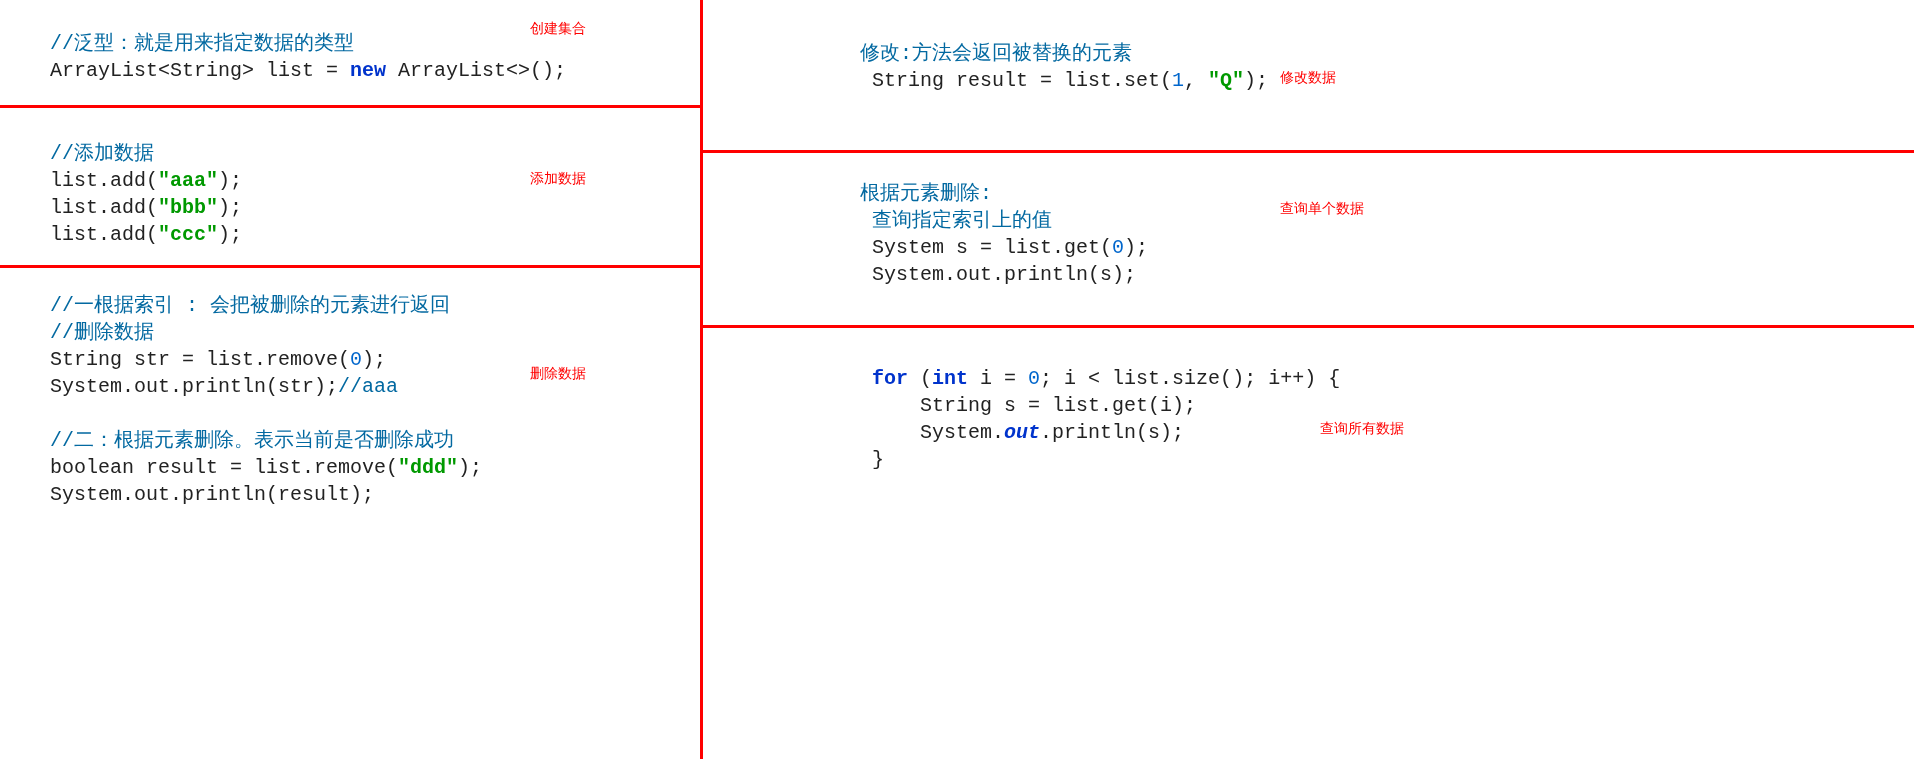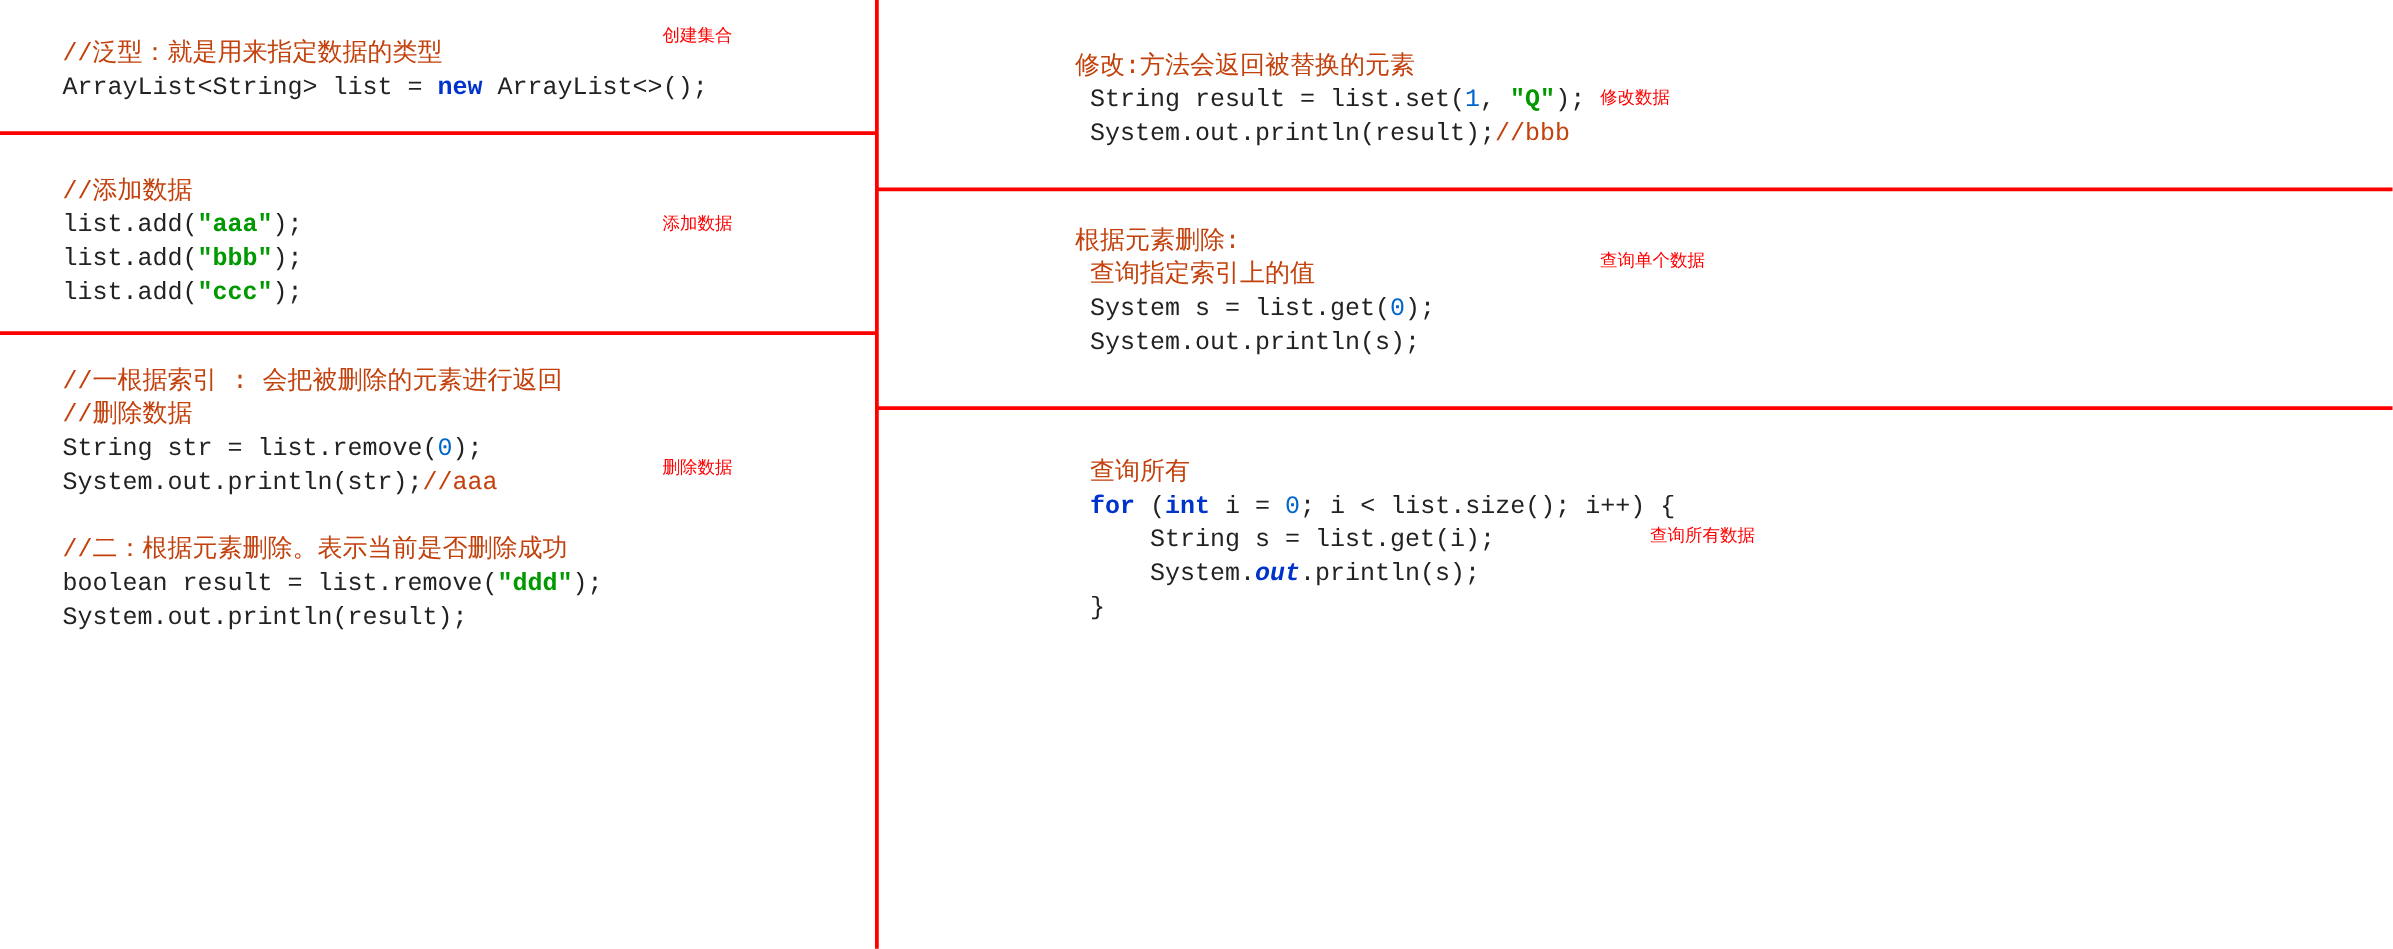--- a/index.html
+++ b/index.html
@@ -29,21 +29,21 @@
       padding: 20px 0 20px 50px;
     }
     .badge {
       position: absolute;
       color: #ff0000;
       font-family: "Microsoft YaHei", sans-serif;
       font-size: 14px;
       font-weight: 400;
     }
     .code-line { white-space: pre; line-height: 1.35; }
-    .comment { color: #c2410c; }
+    .comment { color: #0369a1; }
     .keyword { color: #0033cc; font-weight: bold; }
     .string  { color: #009900; font-weight: bold; }
     .plain   { color: #222; }
     .ital    { font-style: italic; }
     .num     { color: #0066cc; }
   </style>
 </head>
 <body>
 
 <div class="vline-center"></div>
@@ -74,32 +74,30 @@
   <div class="code-line">&nbsp;</div>
   <div class="code-line"><span class="comment">//二：根据元素删除。表示当前是否删除成功</span></div>
   <div class="code-line"><span class="plain">boolean result = list.remove(</span><span class="string">"ddd"</span><span class="plain">);</span></div>
   <div class="code-line"><span class="plain">System.out.println(result);</span></div>
 </div>
 <div class="badge" style="left:530px; top:365px;">删除数据</div>
 
 <div class="cell" style="left:810px; top:20px; width:900px;">
   <div class="code-line"><span class="comment">修改:方法会返回被替换的元素</span></div>
   <div class="code-line"><span class="plain"> String result = list.set(</span><span class="num">1</span><span class="plain">, </span><span class="string">"Q"</span><span class="plain">);</span></div>
-  <div class="code-line"><span class="plain"> System.out.println(result);</span><span class="comment">//bbb</span></div>
 </div>
 <div class="badge" style="left:1280px; top:45px;margin-top:24px;">修改数据</div>
 
 <div class="cell" style="left:810px; top:160px; width:900px;">
   <div class="code-line"><span class="comment">根据元素删除:</span></div>
   <div class="code-line"><span class="comment"> 查询指定索引上的值</span></div>
   <div class="code-line"><span class="plain"> System s = list.get(</span><span class="num">0</span><span class="plain">);</span></div>
   <div class="code-line"><span class="plain"> System.out.println(s);</span></div>
 </div>
 <div class="badge" style="left:1280px; top:200px;">查询单个数据</div>
 
 <div class="cell" style="left:810px; top:345px; width:900px;">
-  <div class="code-line"><span class="comment"> 查询所有</span></div>
   <div class="code-line"><span class="plain"> </span><span class="keyword">for</span><span class="plain"> (</span><span class="keyword">int</span><span class="plain"> i = </span><span class="num">0</span><span class="plain">; i &lt; list.size(); i++) {</span></div>
   <div class="code-line"><span class="plain">     String s = list.get(i);</span></div>
   <div class="code-line"><span class="plain">     System.</span><span class="keyword ital">out</span><span class="plain">.println(s);</span></div>
   <div class="code-line"><span class="plain"> }</span></div>
 </div>
 <div class="badge" style="left:1320px; top:420px;">查询所有数据</div>
 
 </body></html>

